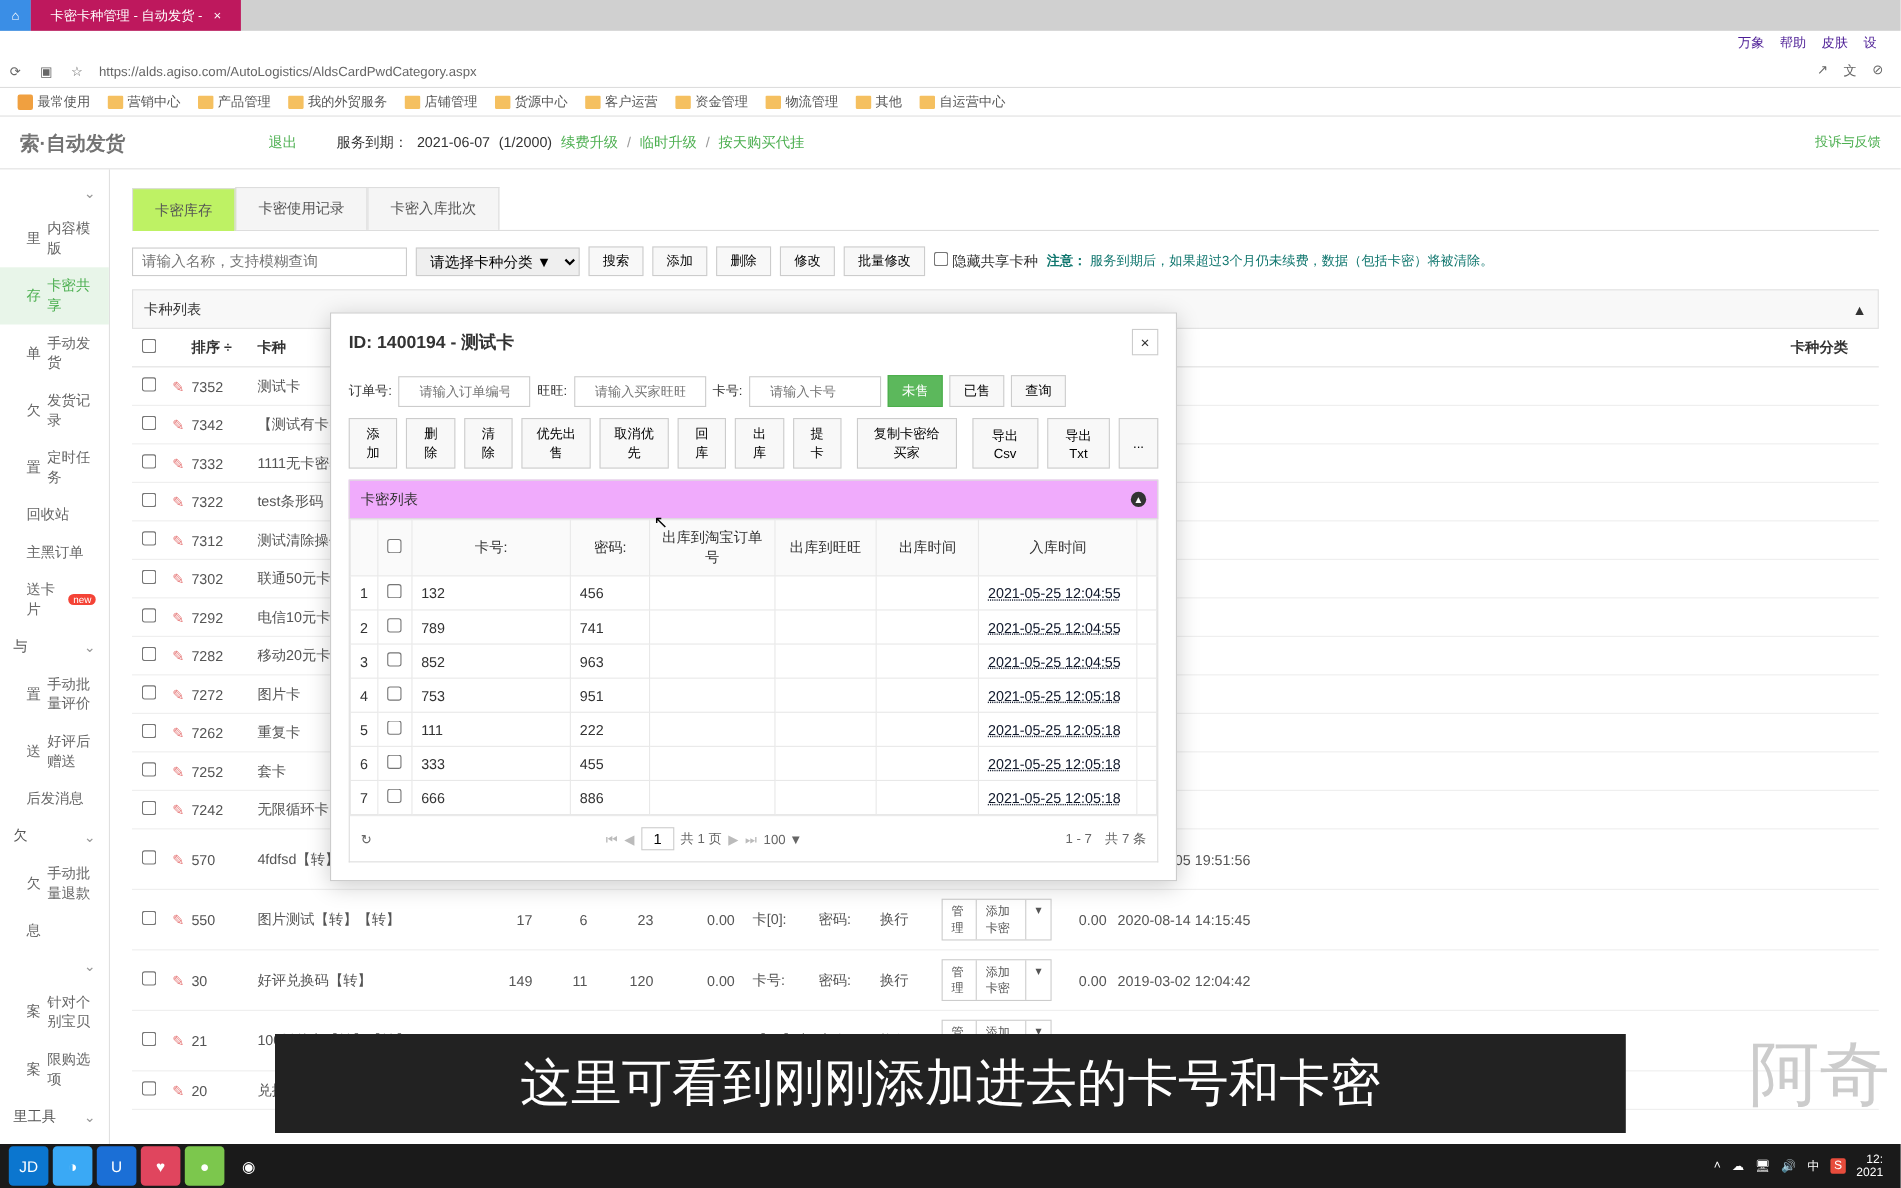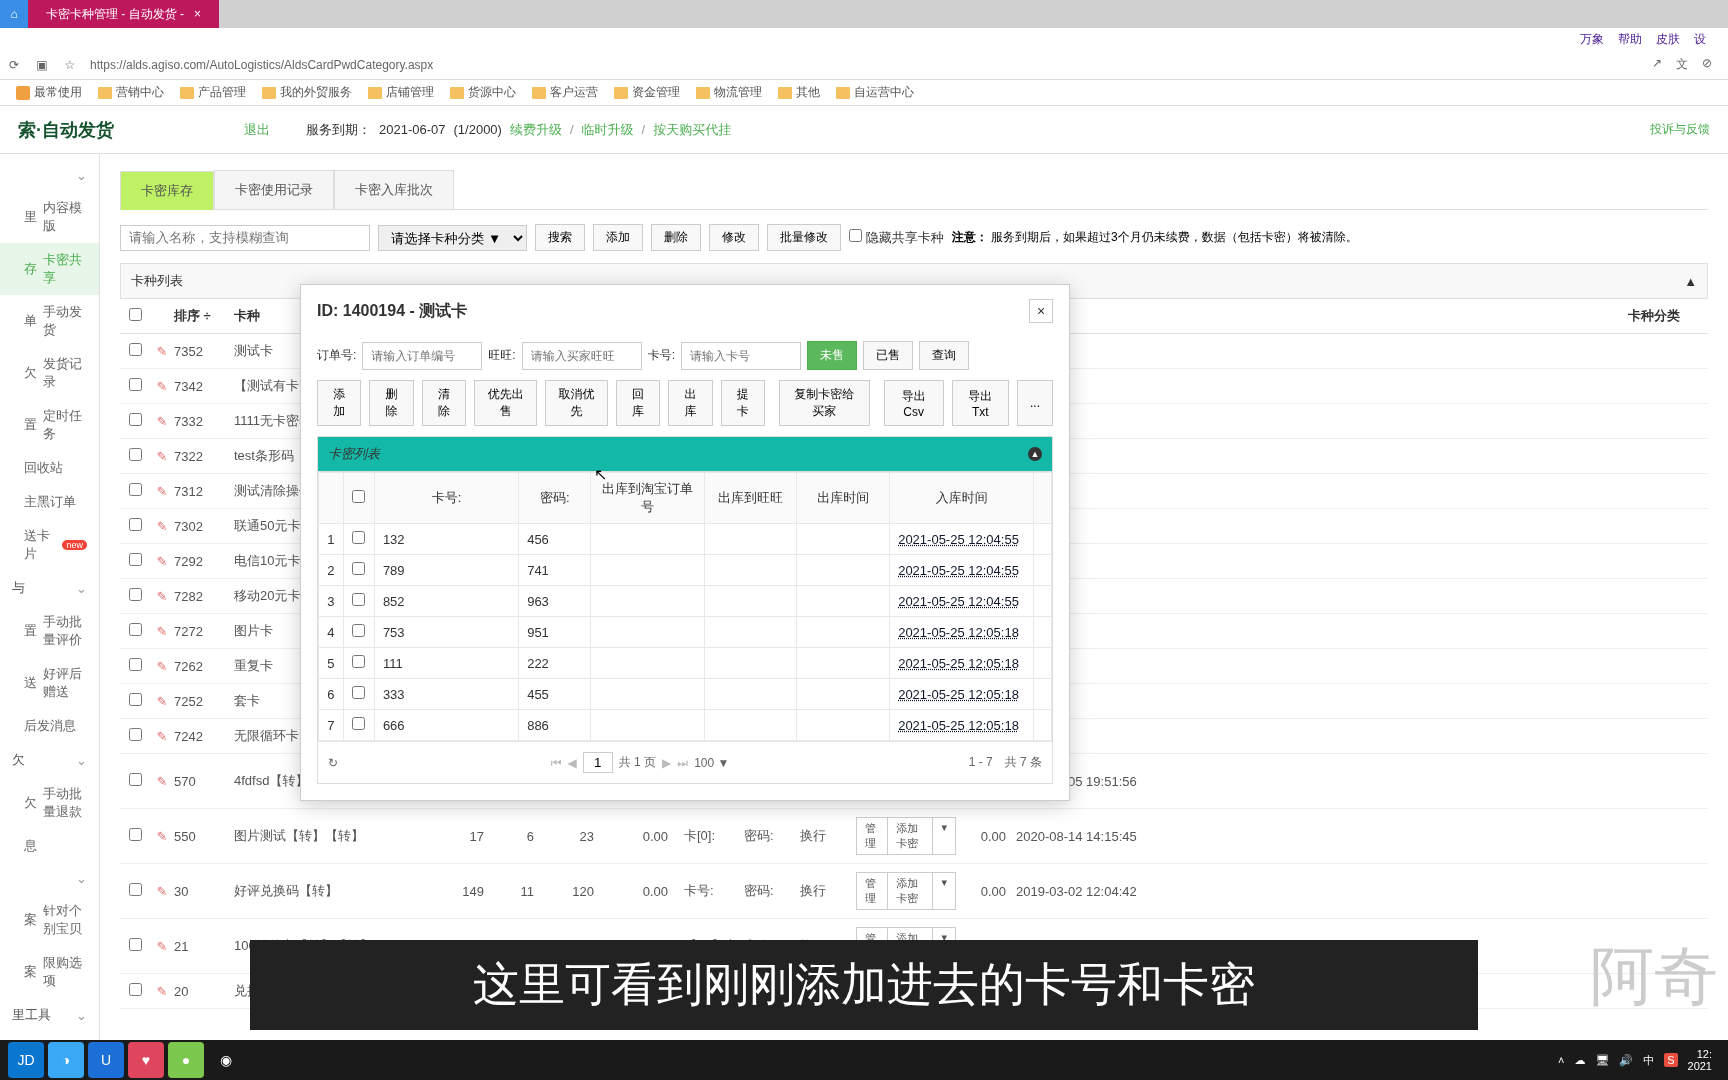--- a/index.html
+++ b/index.html
@@ -22,21 +22,21 @@
 .top-nav-right { display: flex; gap: 14px; margin-left: auto; padding-right: 8px; }
 
 
 .bookmarks { height: 26px; display: flex; align-items: center; padding: 0 16px; gap: 16px; border-bottom: 1px solid #e0e0e0; font-size: 12px; color: #555; }
 .bookmark { display: flex; align-items: center; gap: 4px; }
 .bm-icon { width: 14px; height: 14px; background: #f0a040; border-radius: 2px; }
 .bm-folder { width: 14px; height: 12px; background: #f5c060; border-radius: 1px; }
 
 
 .header { height: 48px; display: flex; align-items: center; padding: 0 18px; border-bottom: 1px solid #e0e0e0; }
-.logo { color: #14532d; font-size: 18px; font-weight: bold; }
+.logo { color: #737373; font-size: 18px; font-weight: bold; }
 .header-info { margin-left: 130px; display: flex; align-items: center; gap: 8px; font-size: 13px; }
 .header-link { color: #4caf50; }
 .header-divider { color: #999; }
 .header-right { margin-left: auto; color: #4caf50; }
 
 
 .main-layout { display: flex; height: calc(100% - 160px); }
 .sidebar { width: 100px; border-right: 1px solid #e0e0e0; padding-top: 6px; }
 .side-section { padding: 8px 12px; color: #555; display: flex; justify-content: space-between; align-items: center; font-size: 13px; }
 .side-item { padding: 8px 12px 8px 24px; color: #666; font-size: 13px; display: flex; align-items: center; gap: 6px; }
@@ -49,21 +49,21 @@
 
 .sub-tabs { display: flex; gap: 0; border-bottom: 1px solid #ddd; margin-bottom: 14px; }
 .sub-tab { padding: 10px 20px; border: 1px solid #ddd; border-bottom: none; background: #f5f5f5; font-size: 13px; color: #555; }
 .sub-tab.active { background: #bef264; position: relative; top: 1px; }
 
 
 .toolbar { display: flex; align-items: center; gap: 8px; margin-bottom: 12px; font-size: 13px; }
 .toolbar input[type="text"] { padding: 4px 8px; border: 1px solid #ccc; height: 26px; }
 .toolbar select { padding: 4px 8px; border: 1px solid #ccc; height: 26px; }
 .btn { padding: 4px 12px; border: 1px solid #ccc; background: #f8f8f8; cursor: pointer; font-size: 12px; }
-.warning { color: #000000; font-size: 12px; }
+.warning { color: #0f766e; font-size: 12px; }
 
 
 .bg-table-header { display: flex; align-items: center; padding: 8px 0; border-bottom: 1px solid #e0e0e0; font-size: 13px; font-weight: bold; }
 .bg-table-title { display: flex; align-items: center; justify-content: space-between; padding: 8px 10px; background: #f8f8f8; border: 1px solid #e0e0e0; font-size: 13px; }
 .bg-row { display: flex; align-items: center; padding: 8px 0; border-bottom: 1px solid #eee; font-size: 13px; color: #555; }
 .col-chk { width: 30px; text-align: center; }
 .col-ic { width: 24px; text-align: center; color: #e57373; }
 .col-sort { width: 60px; }
 .col-name { width: 200px; }
 .col-n1 { width: 70px; text-align: right; padding-right: 20px; }
@@ -78,25 +78,25 @@
 .col-time { width: 160px; }
 .act-grp { display: flex; border: 1px solid #ccc; }
 .act-grp span { padding: 3px 8px; border-right: 1px solid #ccc; font-size: 11px; }
 .act-grp span:last-child { border-right: none; }
 .modal { position: absolute; top: 130px; left: 200px; width: 770px; background: #fff; border: 1px solid #ccc; box-shadow: 0 4px 20px rgba(0,0,0,0.2); }
 .modal-header { display: flex; justify-content: space-between; align-items: center; padding: 14px 16px; }
 .modal-title { font-size: 16px; font-weight: bold; }
 .modal-close { width: 24px; height: 24px; border: 1px solid #ccc; display: flex; align-items: center; justify-content: center; cursor: pointer; font-size: 14px; }
 .modal-body { padding: 4px 16px 16px; }
 .modal-search { display: flex; align-items: center; gap: 6px; margin-bottom: 10px; font-size: 12px; }
-.modal-search input { border: 1px solid #ccc; padding: 5px 8px; height: 28px; font-size: 12px; }
+.modal-search input { border: 1px solid #ccc; padding: 5px 18px; height: 28px; font-size: 12px; }
 .mbtn { border: 1px solid #ccc; background: #f8f8f8; padding: 5px 12px; font-size: 12px; cursor: pointer; }
 .mbtn.primary { background: #5cb85c; color: #fff; border-color: #4cae4c; }
 .modal-actions { display: flex; gap: 8px; margin-bottom: 10px; }
-.mtable-header { display: flex; align-items: center; justify-content: space-between; padding: 8px 10px; background: #14b8a6; border: 1px solid #ddd; font-size: 13px; font-style: italic; }
+.mtable-header { display: flex; align-items: center; justify-content: space-between; padding: 8px 10px; background: #f0abfc; border: 1px solid #ddd; font-size: 13px; }
 .mtable { border: 1px solid #ddd; border-top: none; }
 .mtable table { width: 100%; border-collapse: collapse; font-size: 13px; }
 .mtable th, .mtable td { border: 1px solid #e8e8e8; padding: 7px 8px; text-align: left; }
 .mtable th { background: #fafafa; font-weight: normal; text-align: center; }
 .mtable .idx { text-align: center; width: 24px; }
 .mtable .chk-col { text-align: center; width: 30px; }
 .mtable .time-link { color: #0f172a; text-decoration: underline dotted; }
 .mtable-footer { display: flex; align-items: center; padding: 10px; border-top: 1px solid #e8e8e8; font-size: 12px; color: #666; }
 .pager { flex: 1; display: flex; align-items: center; justify-content: center; gap: 6px; }
 .pager .pg-btn { color: #bbb; }

